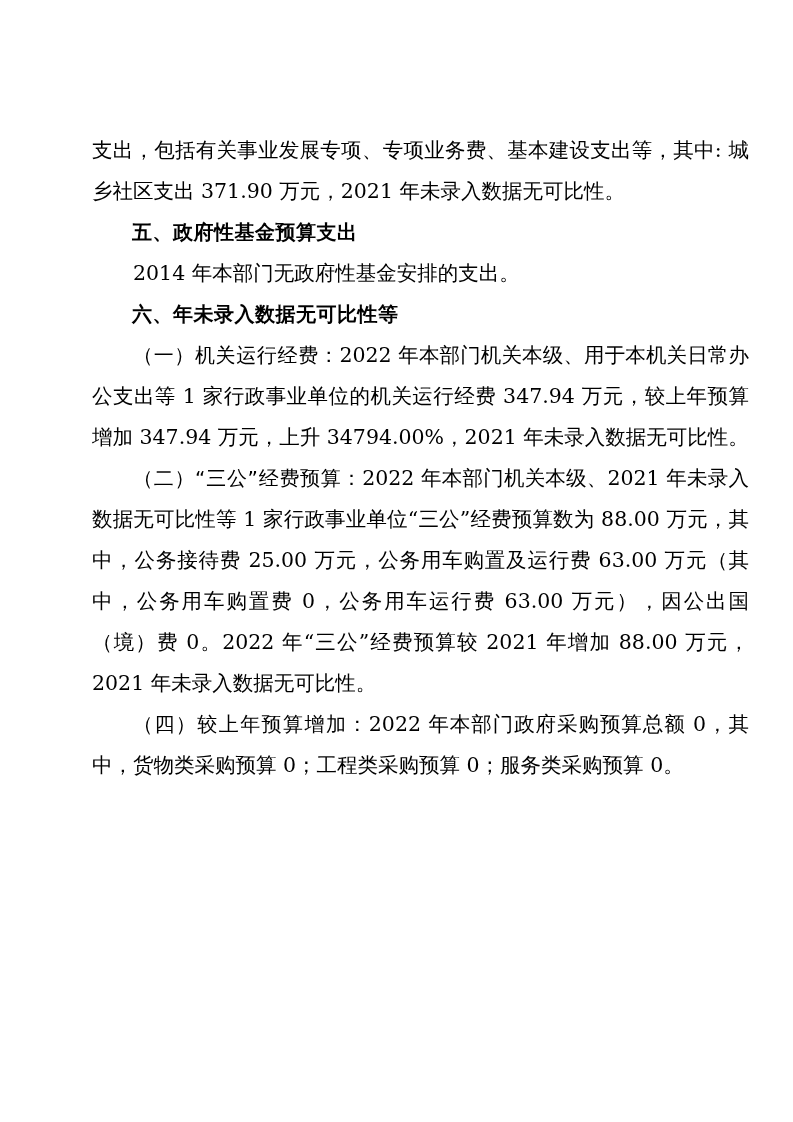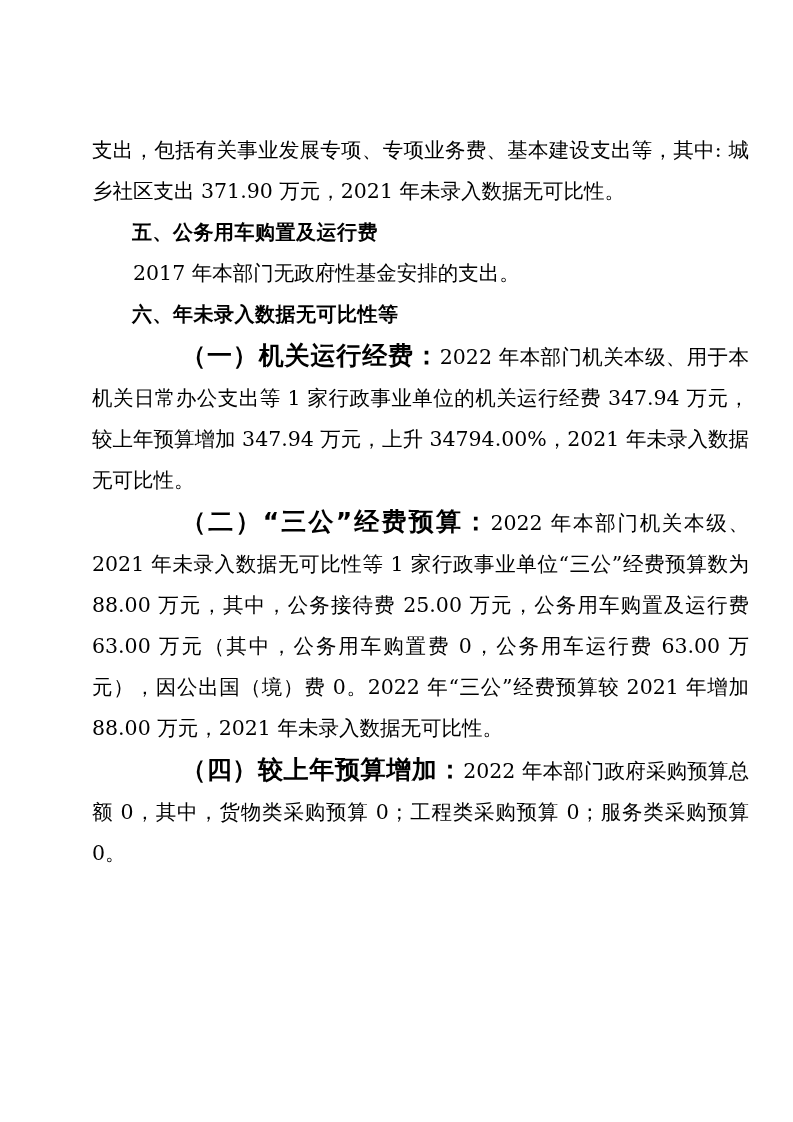--- a/index.html
+++ b/index.html
@@ -37,38 +37,37 @@
   }
   .heading {
     text-indent: 2em;
     font-weight: bold;
     font-family: "DejaVu Sans", "Liberation Sans", sans-serif;
     font-size: 20px;
     line-height: 41px;
     letter-spacing: 0.5px;
   }
   .sub-title {
-    font-weight: bold;
+    font-weight: normal;
     font-family: "DejaVu Sans", "Liberation Sans", sans-serif;
-    font-size: 25px;
+    font-size: 20px;
     letter-spacing: 0.5px;
-    margin-left: 48px;
   }
 </style>
 </head>
 <body>
 
 <div class="page">
   <div class="doc-body">
 
     <p class="para flush">支出，包括有关事业发展专项、专项业务费、基本建设支出等，其中: 城乡社区支出 371.90 万元，2021 年未录入数据无可比性。</p>
 
-    <p class="heading">五、公务用车购置及运行费</p>
+    <p class="heading">五、政府性基金预算支出</p>
 
-    <p class="para">2017 年本部门无政府性基金安排的支出。</p>
+    <p class="para">2014 年本部门无政府性基金安排的支出。</p>
 
     <p class="heading">六、年未录入数据无可比性等</p>
 
     <p class="para"><span class="sub-title">（一）机关运行经费：</span><span>2022 年本部门机关本级、用于本机关日常办公支出等 1 家行政事业单位的机关运行经费 347.94 万元，较上年预算增加 347.94 万元，上升 34794.00%，2021 年未录入数据无可比性。</span></p>
 
     <p class="para"><span class="sub-title">（二）“三公”经费预算：</span><span>2022 年本部门机关本级、2021 年未录入数据无可比性等 1 家行政事业单位“三公”经费预算数为 88.00 万元，其中，公务接待费 25.00 万元，公务用车购置及运行费 63.00 万元（其中，公务用车购置费 0，公务用车运行费 63.00 万元），因公出国（境）费 0。2022 年“三公”经费预算较 2021 年增加 88.00 万元，2021 年未录入数据无可比性。</span></p>
 
 
     <p class="para"><span class="sub-title">（四）较上年预算增加：</span><span>2022 年本部门政府采购预算总额 0，其中，货物类采购预算 0；工程类采购预算 0；服务类采购预算 0。</span></p>
 

